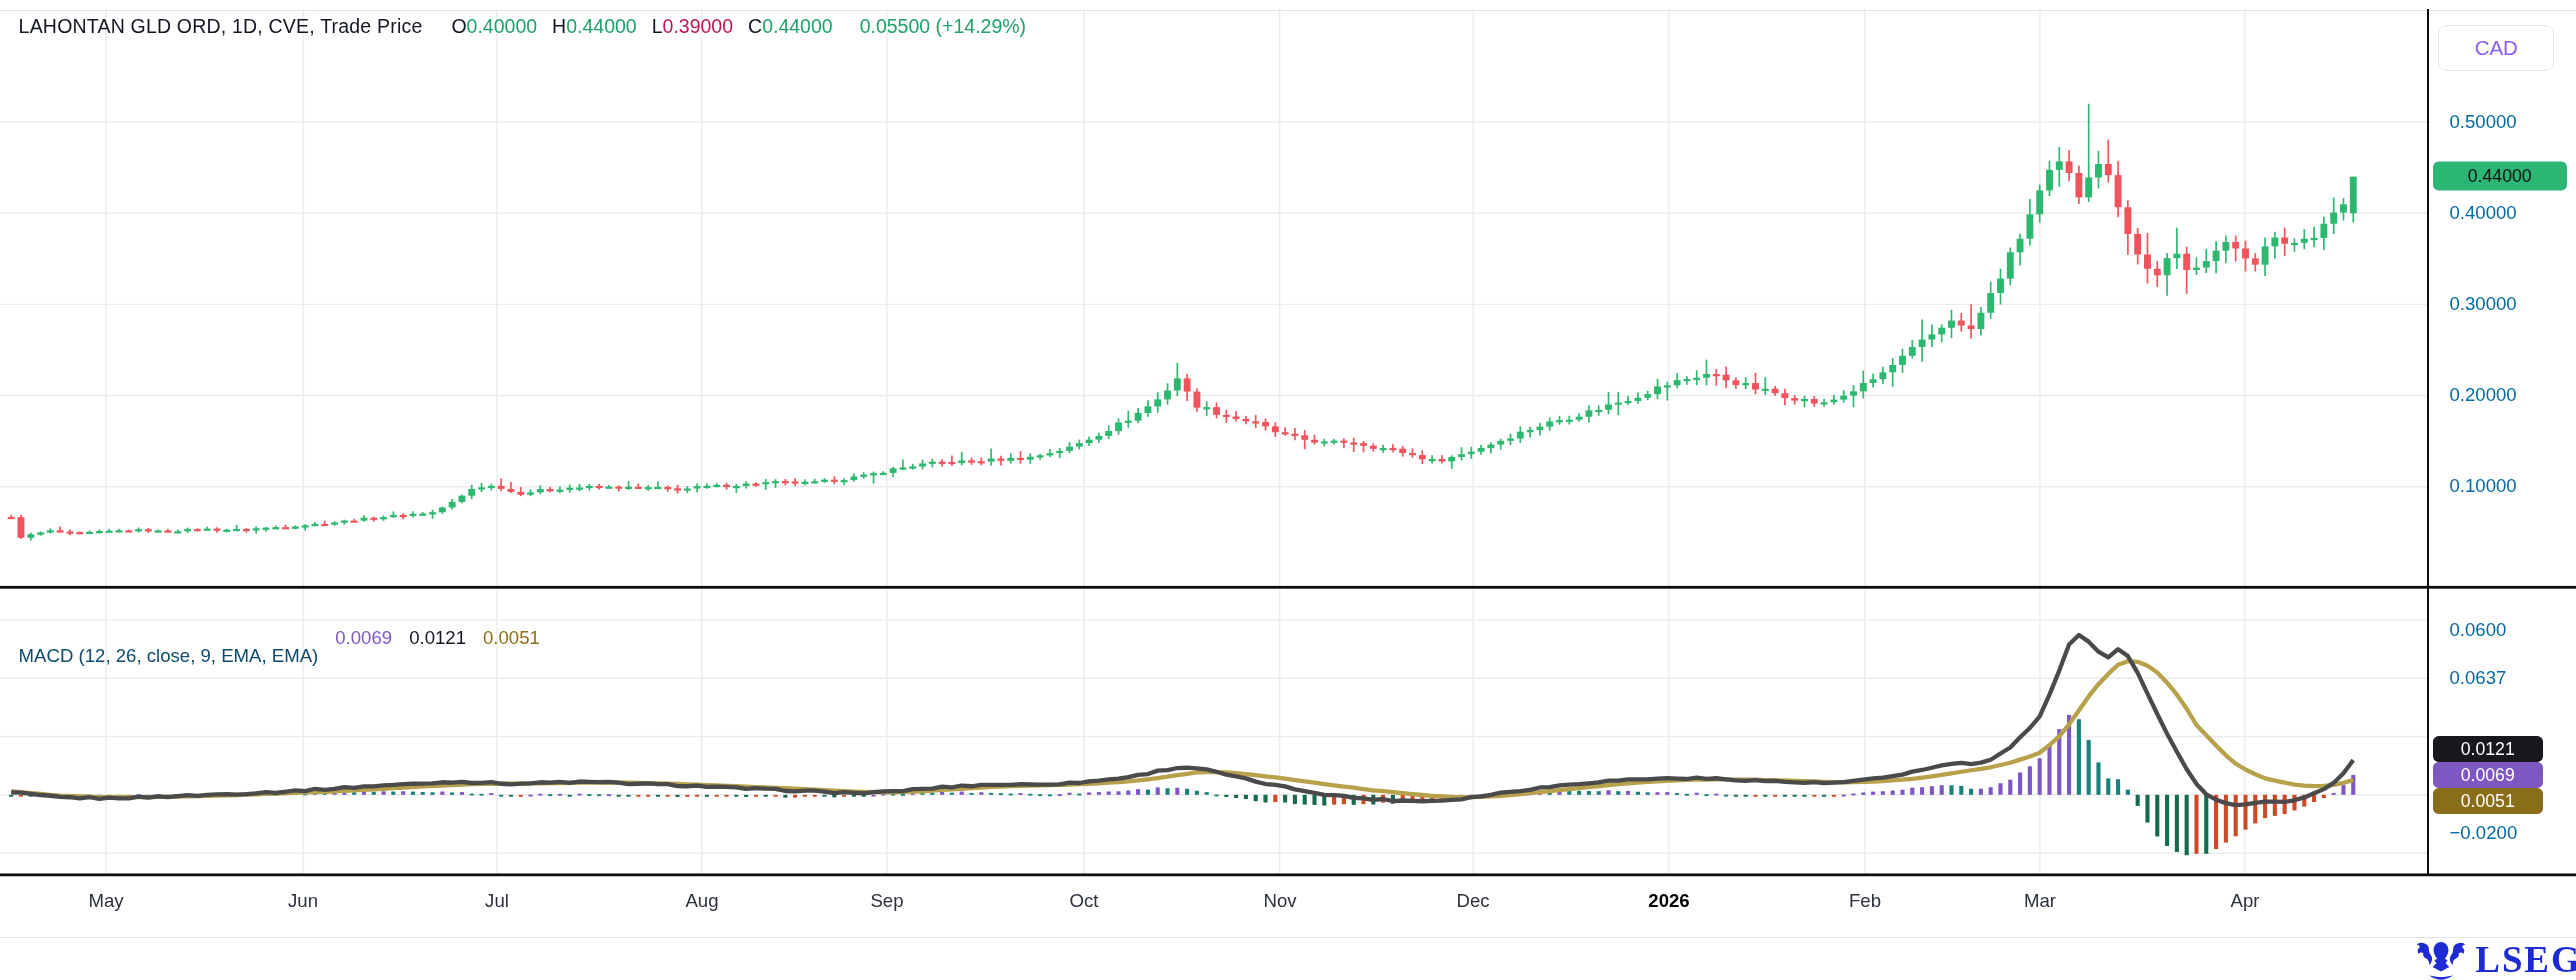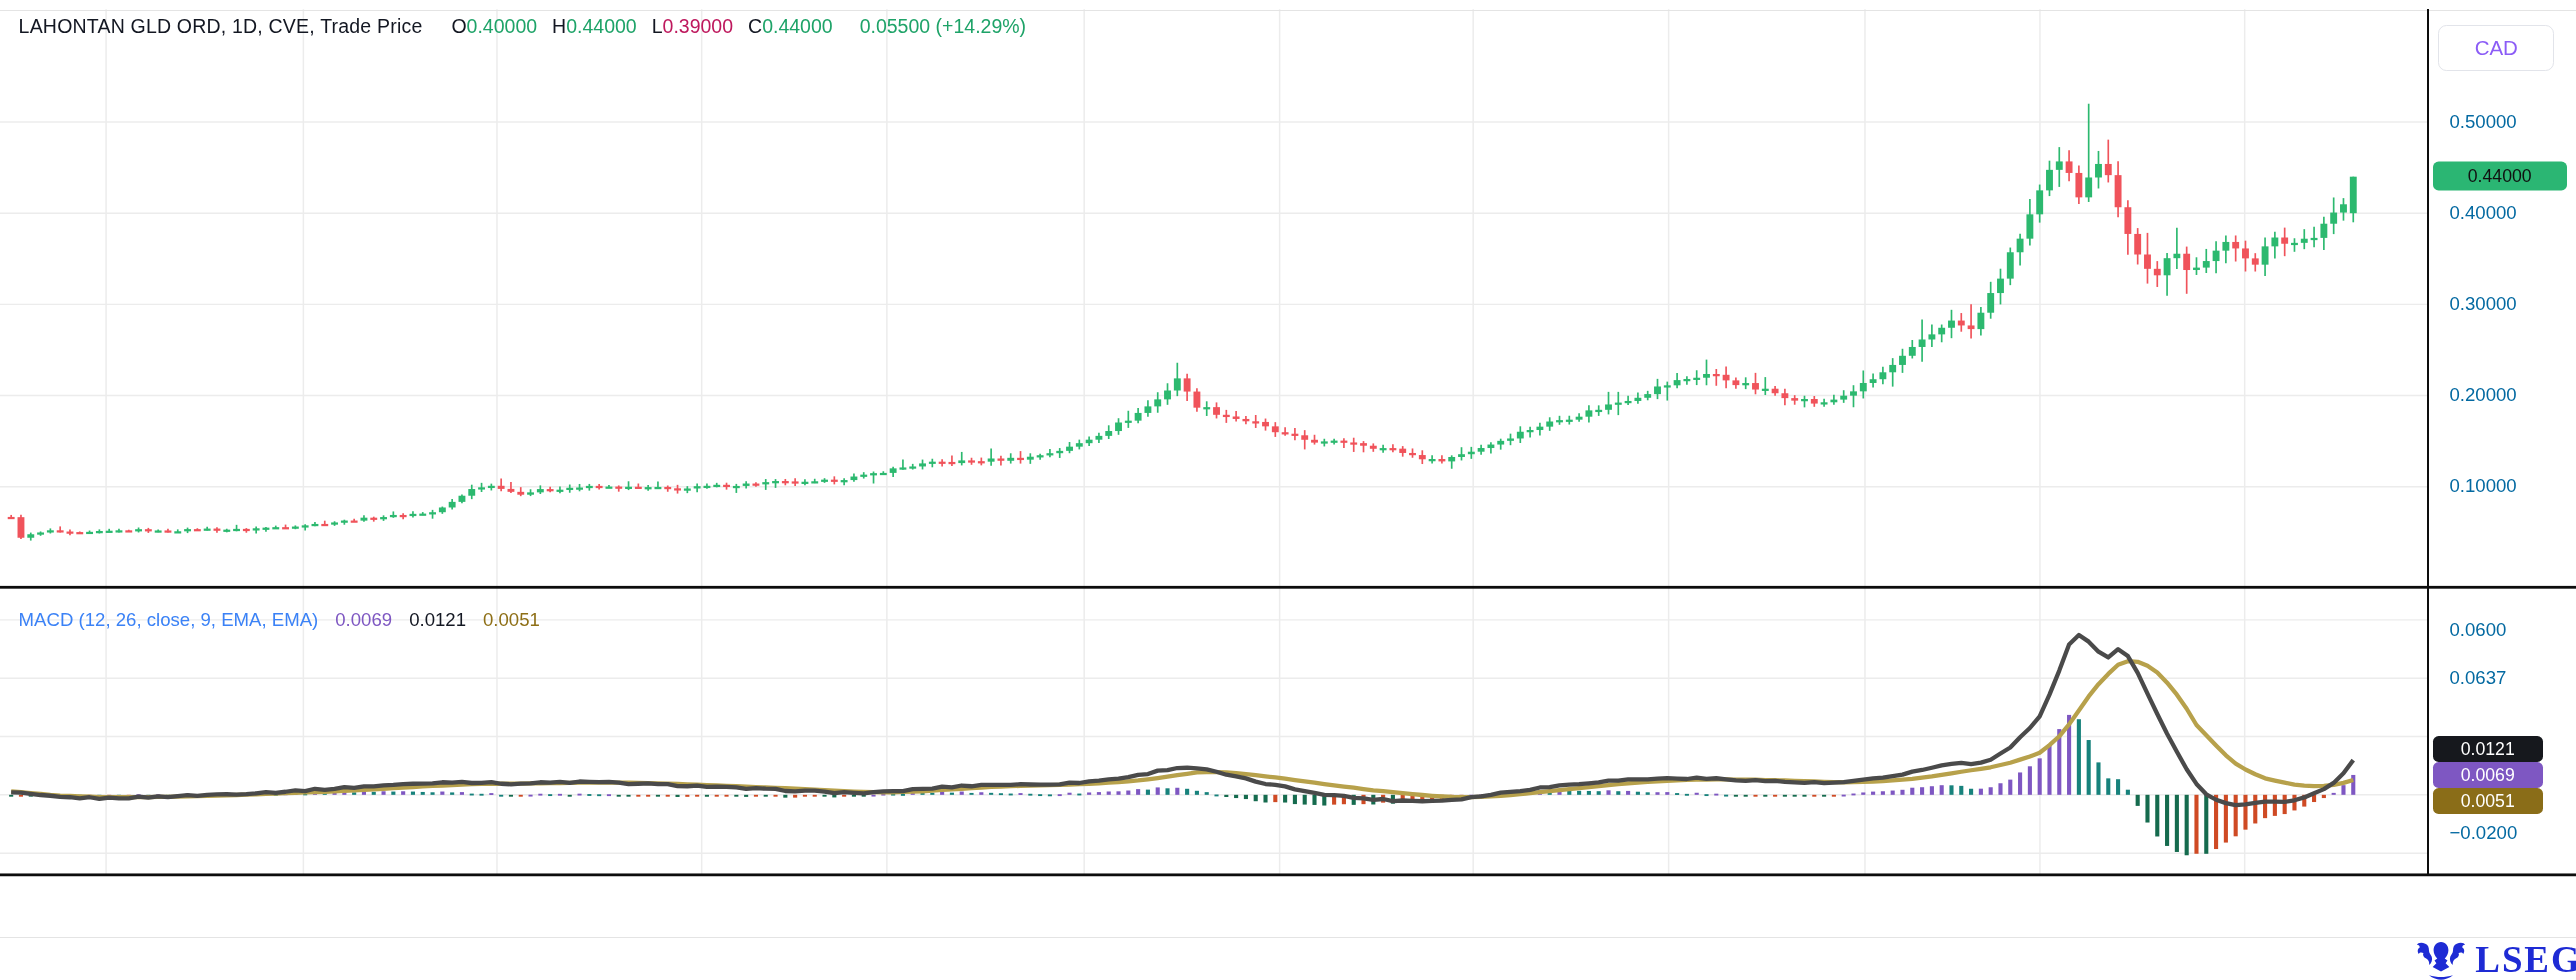--- a/index.html
+++ b/index.html
@@ -7,21 +7,21 @@
          font-family:"Liberation Sans", sans-serif;}
   #plot{position:absolute;left:0;top:0;}
   .overlay{position:absolute;z-index:5;}
   #title-row{left:18.6px;top:15px;display:flex;align-items:flex-start;gap:12px;white-space:nowrap;}
   #title-row .instrument{font-size:19.5px;color:#131722;letter-spacing:0.2px;}
   #title-row .ohlc{display:flex;margin-left:17px;gap:15px;font-size:19.5px;}
   .ohlc .pair .k{color:#131722;}
   .pair .v{color:#1ea368;}
   #title-row .change{margin-left:15px;font-size:19.5px;color:#1ea368;}
   #macd-legend{left:18.6px;top:609px;display:flex;align-items:center;white-space:nowrap;font-size:18.6px;}
-  #macd-legend .lbl{color:#3b82f6;}
+  #macd-legend .lbl{color:#0c4a6e;margin-top:36px;}
   #macd-legend .val{margin-left:17px;}
   #right-axis{left:2427px;top:9.3px;width:149px;height:867px;border-left:2.8px solid #0d0d0d;}
   #cad-button{position:absolute;left:9.3px;top:16px;width:114px;height:44px;border:1.4px solid #e2e4ea;
     border-radius:8.4px;display:flex;align-items:center;justify-content:center;
     font-size:20.5px;color:#8b5cf6;background:#fff;}
   .tick{position:absolute;left:20.5px;transform:translateY(-50%);font-size:18.6px;color:#0369a1;white-space:nowrap;}
   .badge{position:absolute;left:3.7px;transform:translateY(-50%);border-radius:5.6px;
     font-size:17.7px;display:flex;align-items:center;justify-content:center;white-space:nowrap;}
   #x-axis{left:0;top:879px;width:2427px;height:56px;}
   .month{position:absolute;top:11.2px;transform:translateX(-50%);font-size:18.6px;color:#2c313c;}
@@ -819,20 +819,34 @@
         <div class="tick" style="top: 621px;">0.0600</div>
         <div class="tick" style="top: 669px;">0.0637</div>
         <div class="tick" style="top: 824px;">−0.0200</div>
         <div class="badge" style="top: 167px; width: 134px; height: 29px; background: rgb(43, 182, 115); color: rgb(17, 17, 17);">0.44000</div>
         <div class="badge" style="top: 740px; width: 110px; height: 26px; background: rgb(22, 24, 29); color: rgb(255, 255, 255);">0.0121</div>
         <div class="badge" style="top: 766px; width: 110px; height: 26px; background: rgb(126, 87, 194); color: rgb(255, 255, 255);">0.0069</div>
         <div class="badge" style="top: 792px; width: 110px; height: 26px; background: rgb(138, 109, 24); color: rgb(255, 255, 255);">0.0051</div>
       </div>
   </div>
 
+  <div id="x-axis" class="overlay">
+      <div class="month" style="left: 106px;">May</div>
+      <div class="month" style="left: 303px;">Jun</div>
+      <div class="month" style="left: 497px;">Jul</div>
+      <div class="month" style="left: 702px;">Aug</div>
+      <div class="month" style="left: 887px;">Sep</div>
+      <div class="month" style="left: 1084px;">Oct</div>
+      <div class="month" style="left: 1280px;">Nov</div>
+      <div class="month" style="left: 1473px;">Dec</div>
+      <div class="month bold" style="left: 1669px;">2026</div>
+      <div class="month" style="left: 1865px;">Feb</div>
+      <div class="month" style="left: 2040px;">Mar</div>
+      <div class="month" style="left: 2245px;">Apr</div>
+    </div>
 
   <div id="logo" class="overlay">
     <svg width="50" height="43" viewBox="0 0 54 46">
       <g fill="#1e2bd4">
         <path d="M27 4c-5 0-8 4-8 9 0 4 2 7 4 9l-3 2 2 3-4 4 9 5 9-5-4-4 2-3-3-2c2-2 4-5 4-9 0-5-3-9-8-9z"></path>
         <path d="M10 6c-4-2-8-1-9 1 2 0 3 1 3 3-2 1-3 4-1 7 1-2 3-2 5-1-1 2 0 5 3 6 2 1 4 4 3 7 3-2 4-6 3-9-1-2-3-4-3-7 0-3-1-6-4-7z"></path>
         <path d="M44 6c4-2 8-1 9 1-2 0-3 1-3 3 2 1 3 4 1 7-1-2-3-2-5-1 1 2 0 5-3 6-2 1-4 4-3 7-3-2-4-6-3-9 1-2 3-4 3-7 0-3 1-6 4-7z"></path>
         <path d="M14 40c4 3 9 5 13 5s9-2 13-5c-4 1-9 2-13 2s-9-1-13-2z"></path>
       </g>
     </svg>

